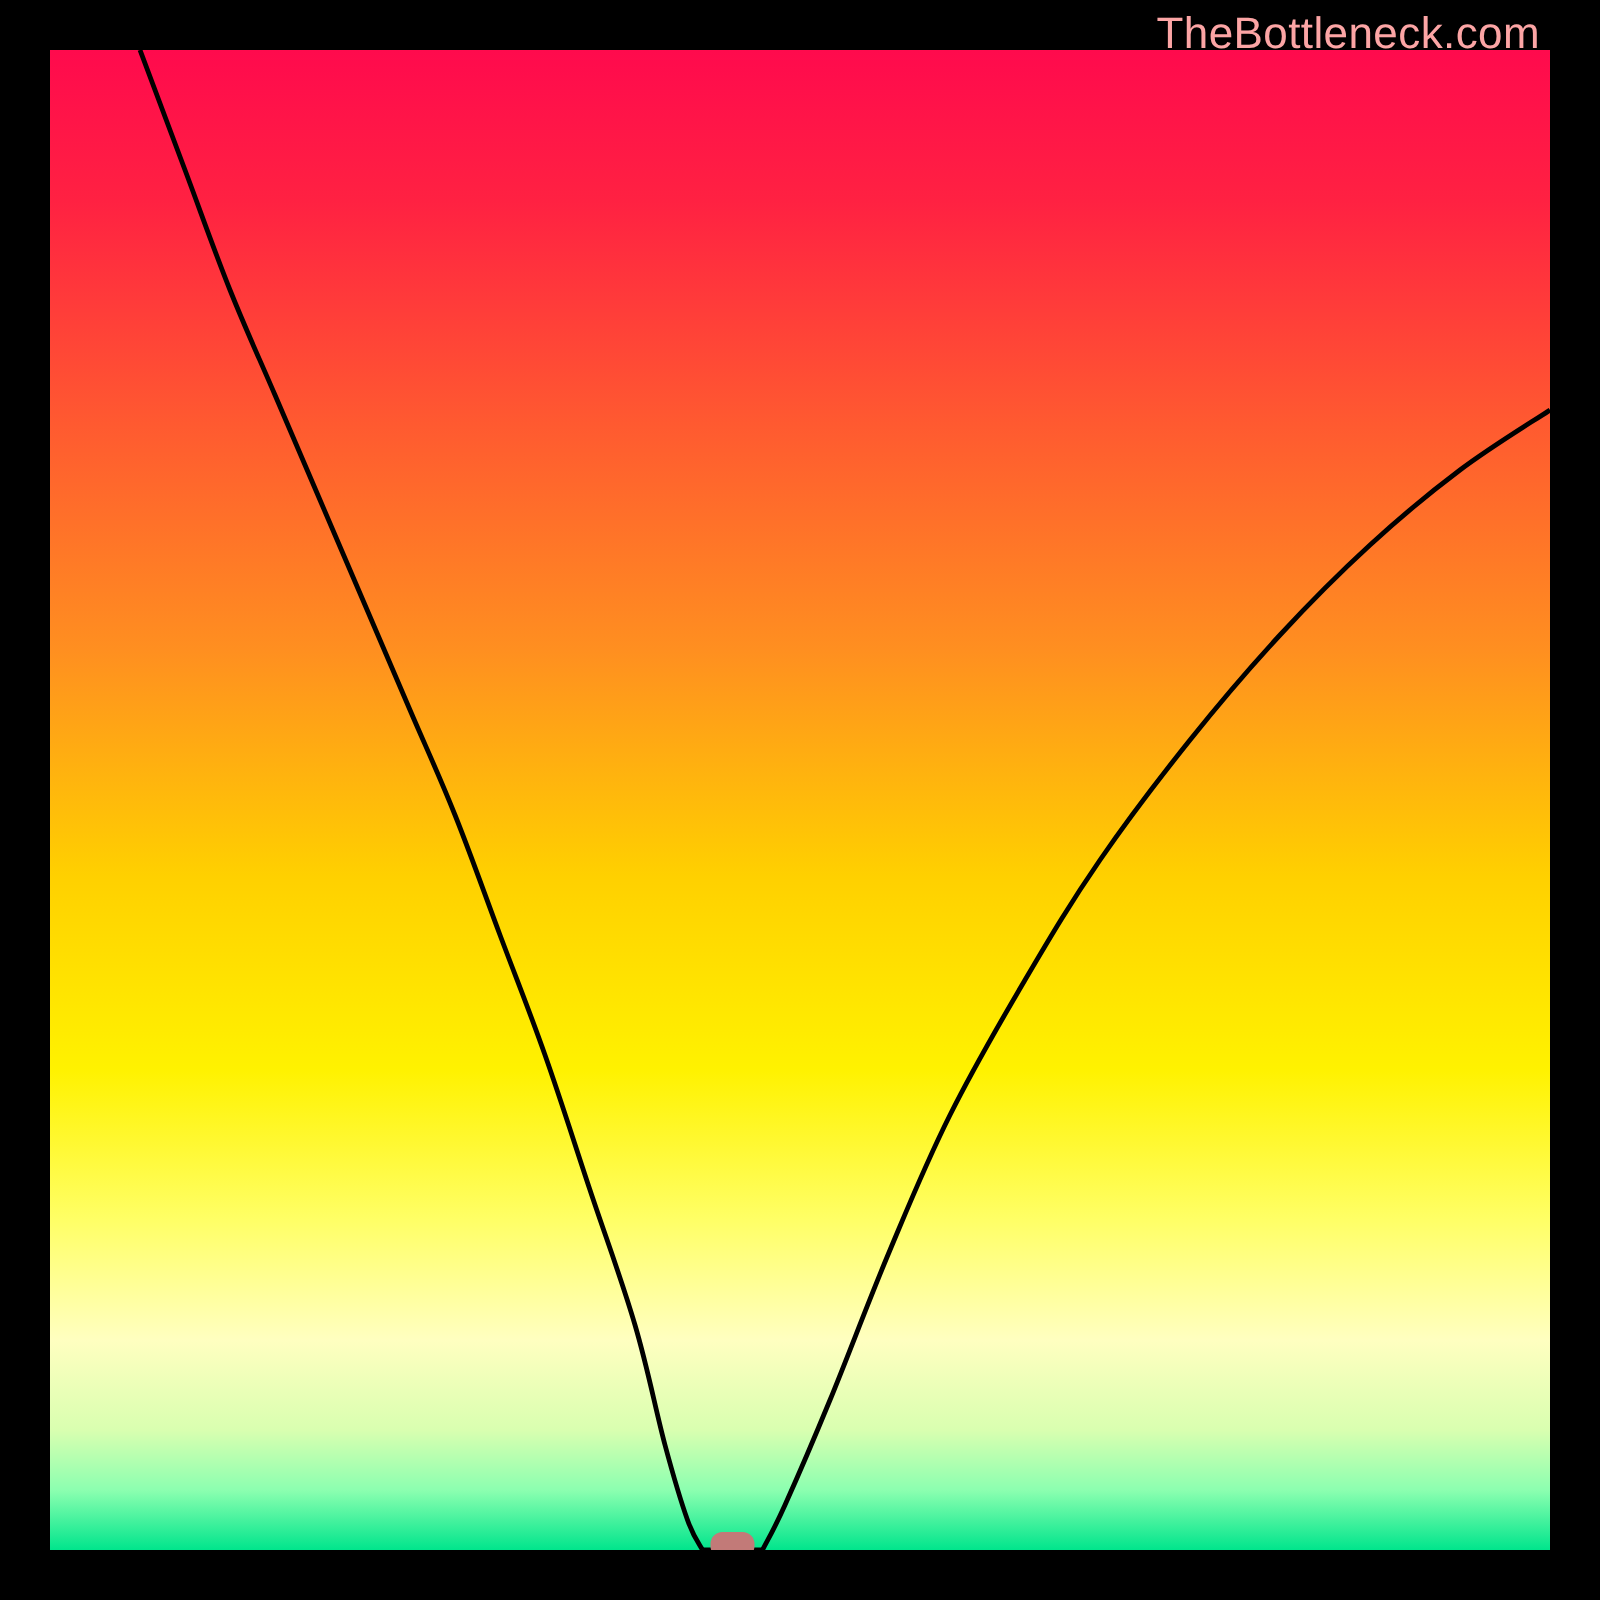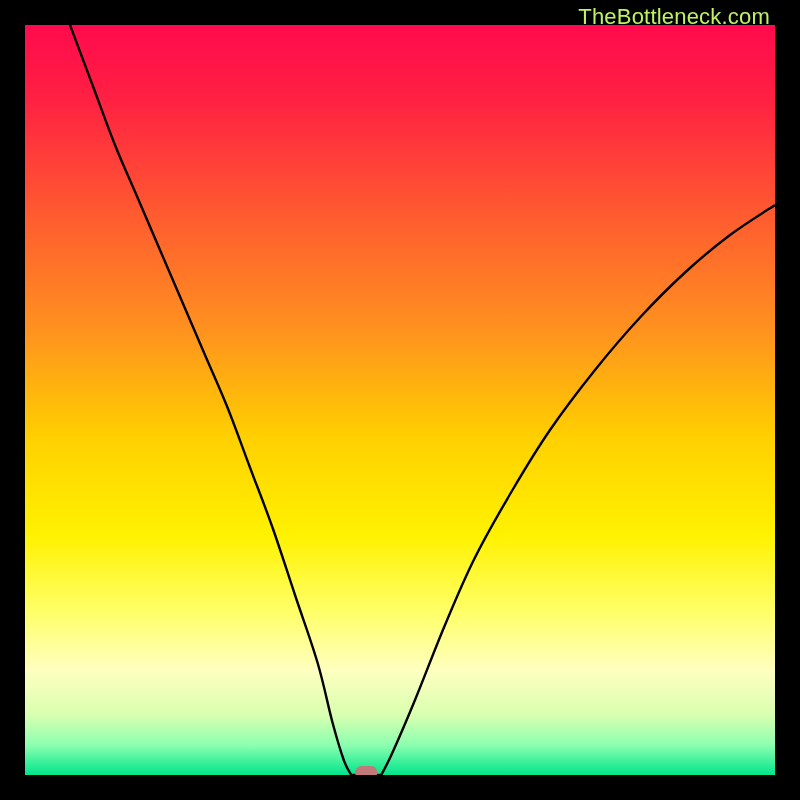--- a/index.html
+++ b/index.html
@@ -23,21 +23,21 @@
     position: absolute;
     left: 0;
     top: 0;
     width: 750px;
     height: 750px;
   }
   .watermark {
     position: absolute;
     top: 4px;
     right: 30px;
-    color: #bef264;
+    color: #fca5a5;
     font-size: 22px;
     font-weight: 500;
     letter-spacing: 0.2px;
   }
 </style>
 </head>
 <body>
 
 <div class="frame">
   <svg class="plot-area" viewBox="0 0 750 750">

